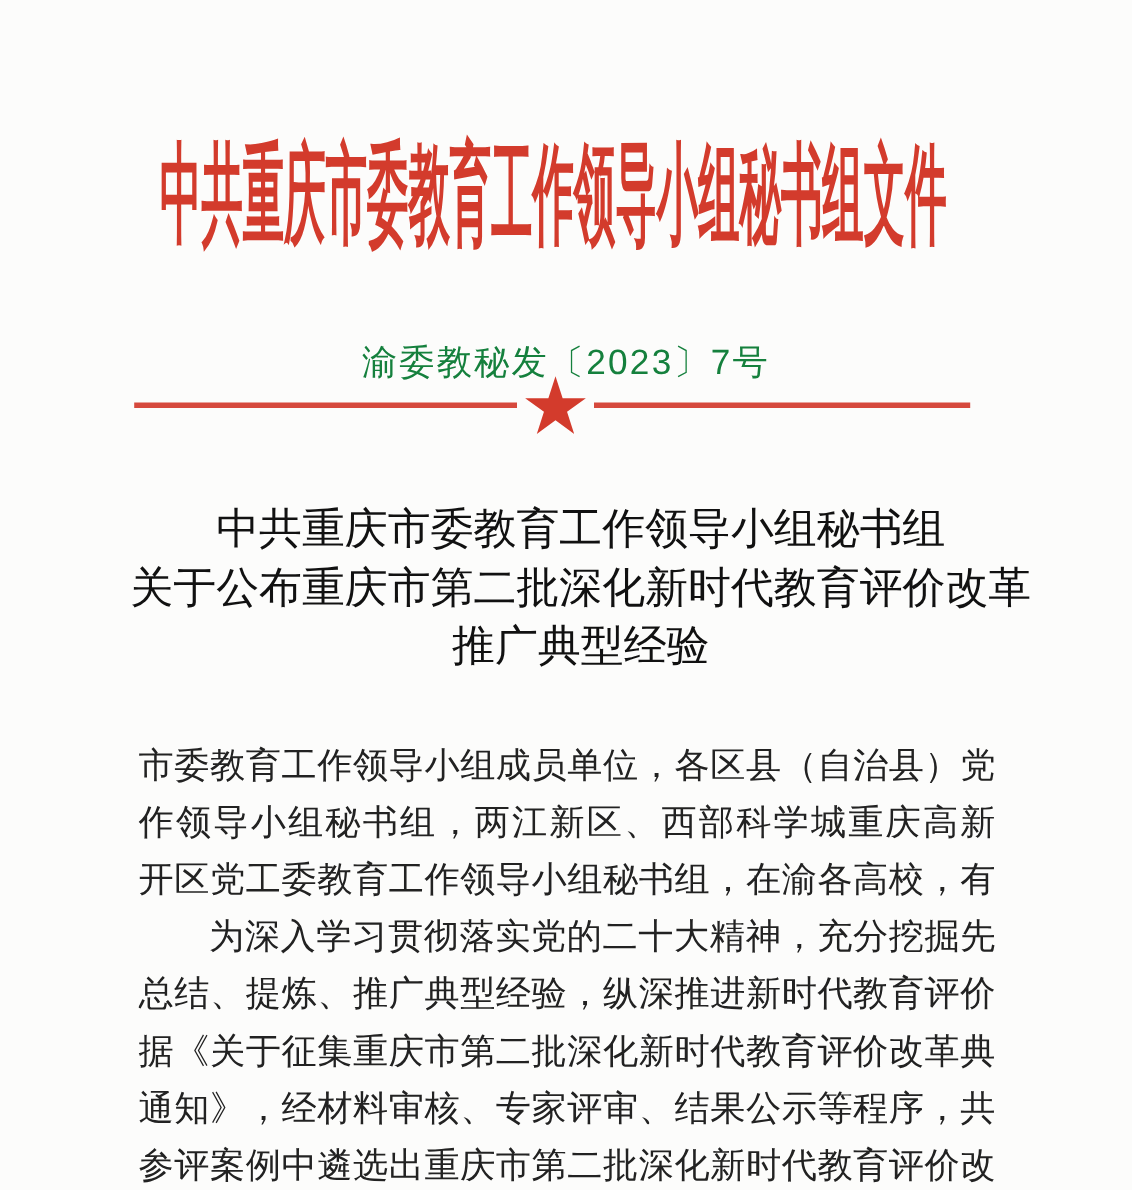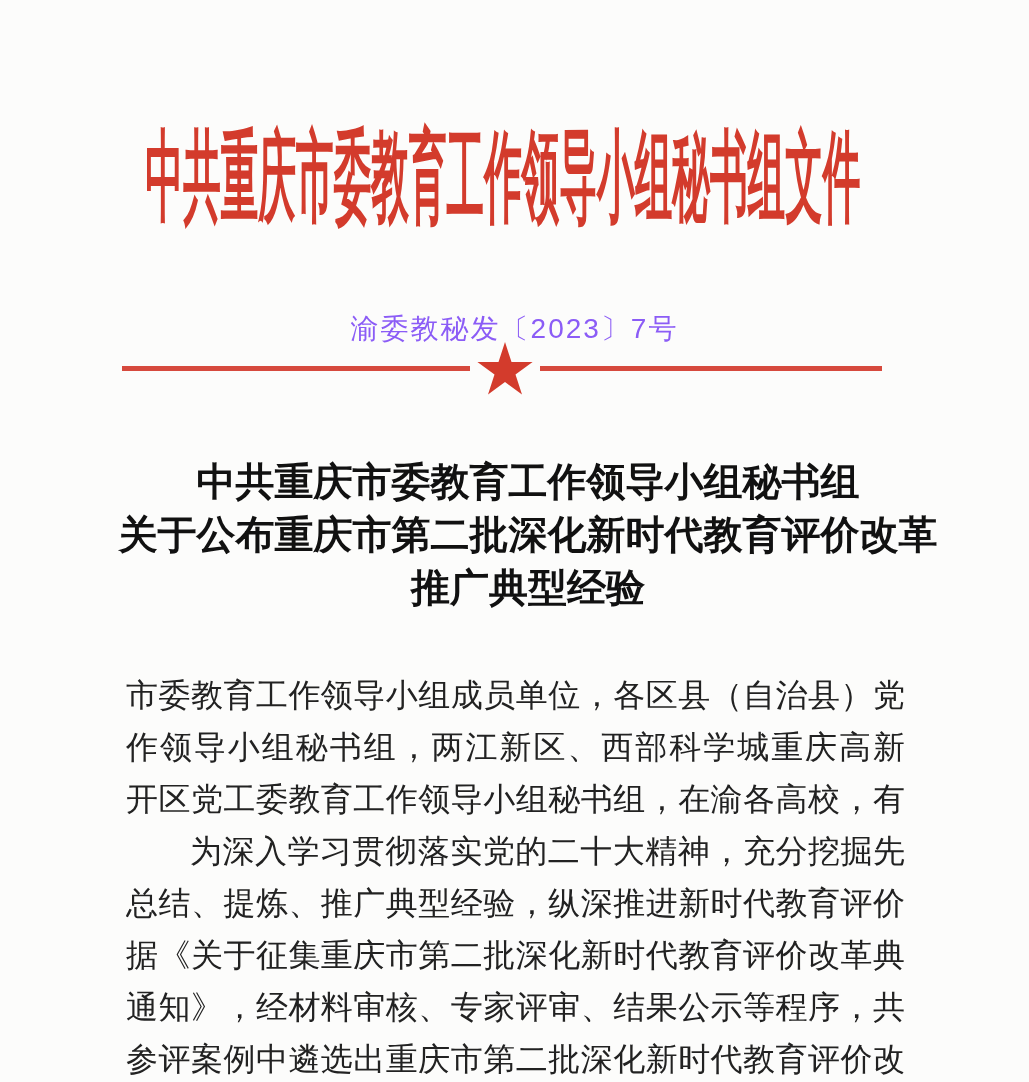--- a/index.html
+++ b/index.html
@@ -29,43 +29,43 @@
     font-size: 100px;
     fill: #d33b2c;
   }
   
   .doc-number {
     position: absolute;
     top: 308px;
     left: 0;
     width: 1029px;
     text-align: center;
-    font-size: 28px;
+    font-size: 32px;
     line-height: 42px;
     letter-spacing: 2px;
-    color: #8b5cf6;
+    color: #15803d;
   }
   
   .divider-svg {
     position: absolute;
     left: 0;
     top: 338px;
     width: 1029px;
     height: 70px;
   }
   
   .doc-title {
     position: absolute;
     top: 455px;
     left: 28px;
     width: 1000px;
     text-align: center;
     font-size: 39px;
     line-height: 53px;
-    font-weight: bold;
+    font-weight: normal;
     color: #111;
   }
   
   .doc-body {
     position: absolute;
     top: 669px;
     left: 126px;
     width: 779px;
     font-size: 32px;
     line-height: 52px;

